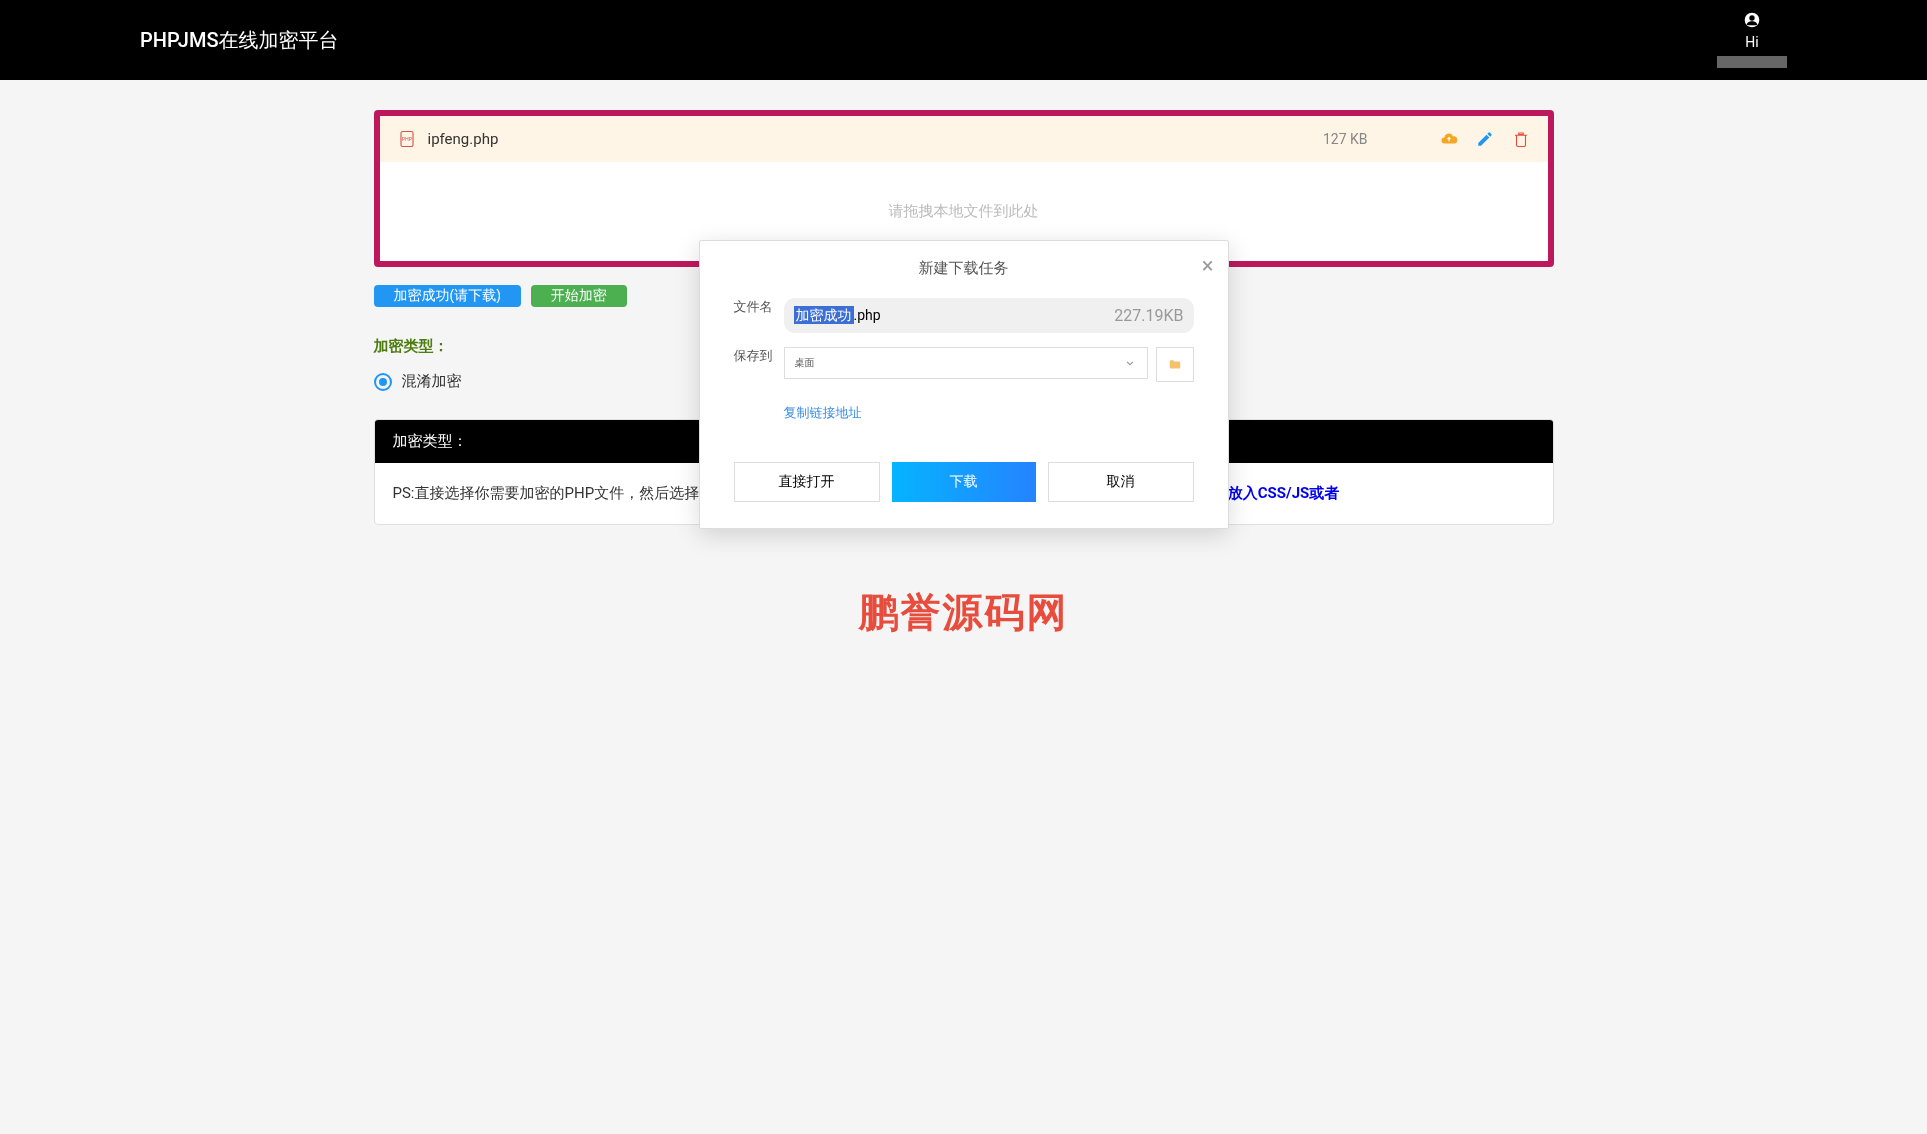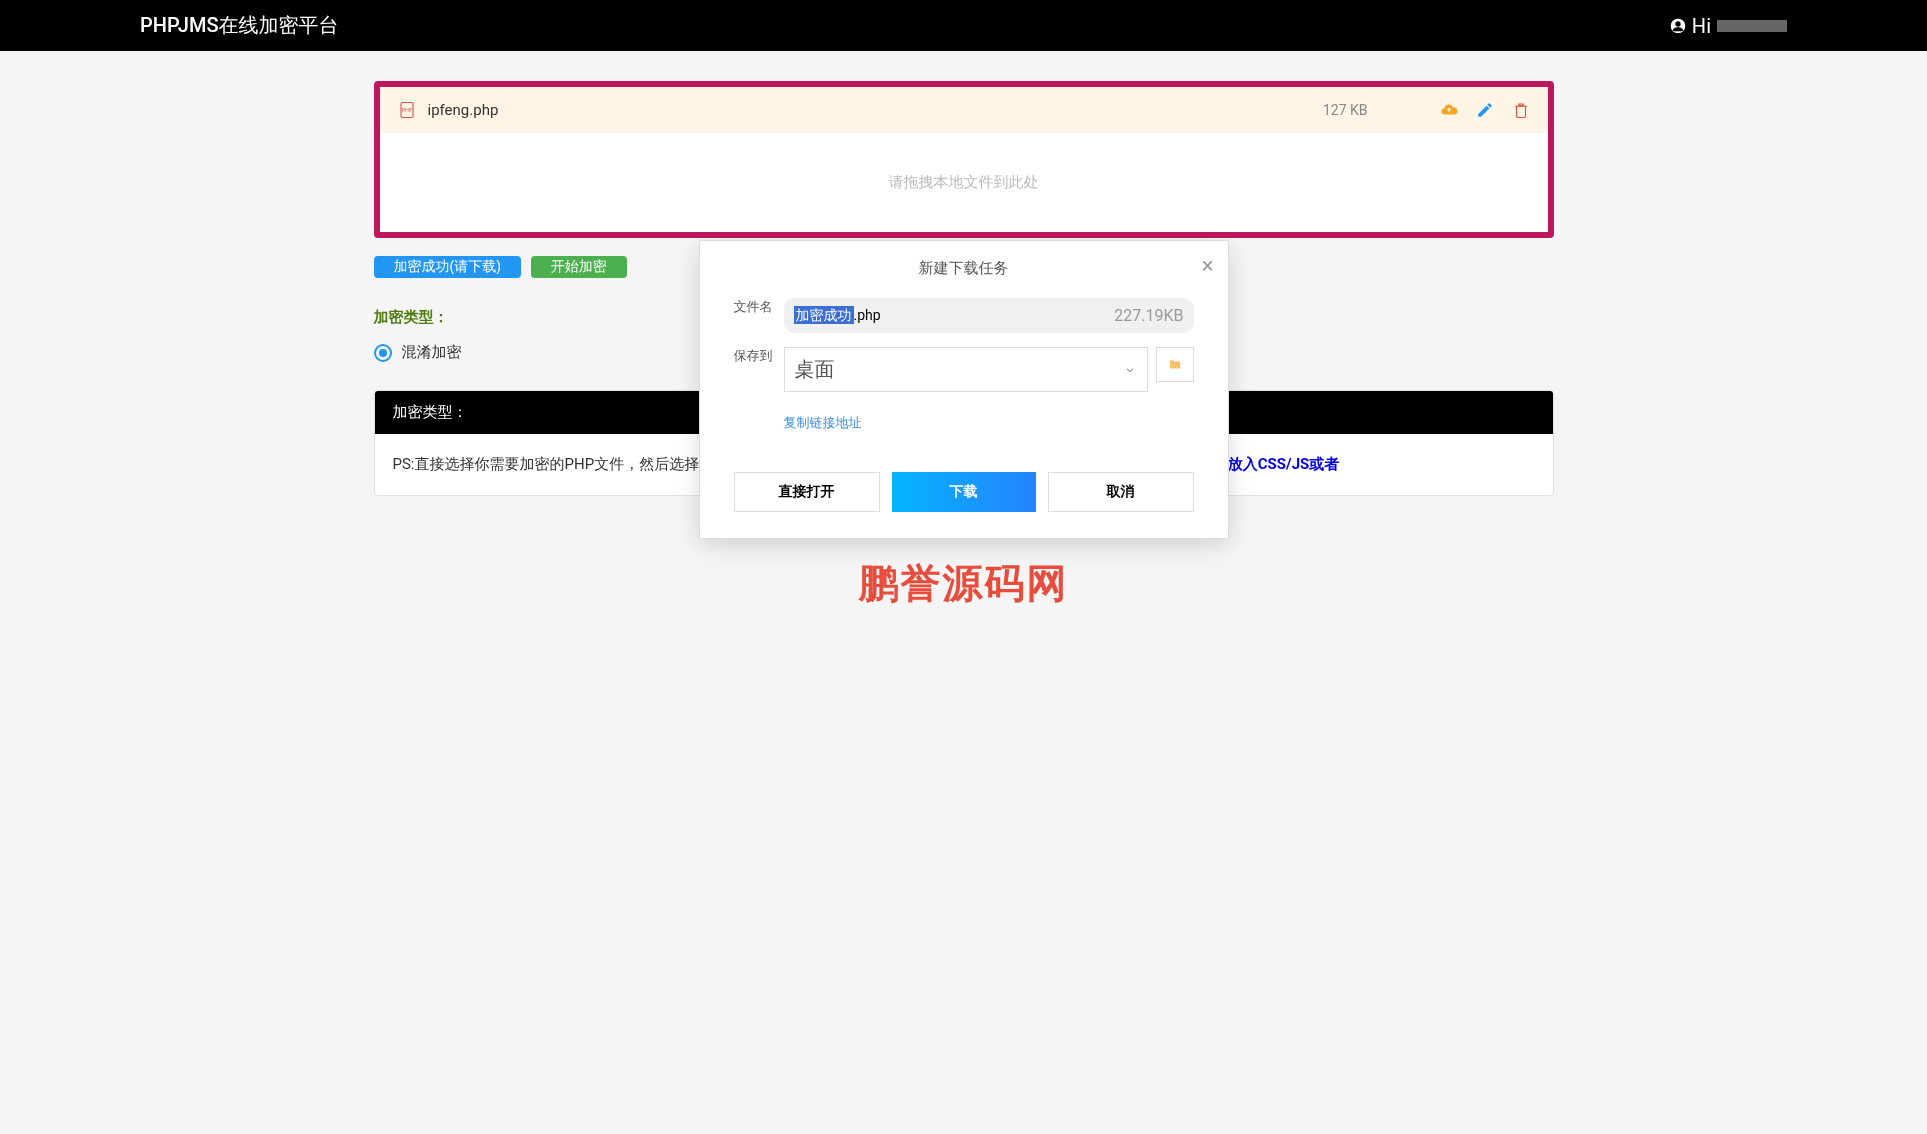--- a/index.html
+++ b/index.html
@@ -1,20 +1,20 @@
 <!DOCTYPE html>
 <html><head>
   <meta charset="utf-8">
   <style>
     * { box-sizing: border-box; margin: 0; padding: 0; }
     body { font-family: -apple-system, BlinkMacSystemFont, "Segoe UI", Roboto, "Helvetica Neue", Arial, sans-serif; background: #f5f5f5; }
     
     .header { background: #000; color: #fff; padding: 12px 140px; display: flex; justify-content: space-between; align-items: center; }
     .header-title { font-size: 20px; font-weight: 500; }
-    .header-user { display: flex; align-items: center; gap: 6px; font-size: 20px; }
+    .header-user { display: flex; align-items: center; gap: 6px; font-size: 14px; flex-direction: column; }
     .user-icon { width: 16px; height: 16px; fill: #fff; }
     
     .container { max-width: 1180px; margin: 0 auto; padding: 30px 0; }
     
     .file-card { border: 6px solid #be185d; border-radius: 4px; overflow: hidden; background: #fff; }
     .file-row { background: #fef5e6; padding: 14px 18px; display: flex; align-items: center; gap: 12px; }
     .file-icon { width: 18px; height: 18px; }
     .file-name { flex: 1; font-size: 15px; color: #333; }
     .file-size { font-size: 14px; color: #888; margin-right: 60px; }
     .file-actions { display: flex; gap: 18px; }
@@ -47,27 +47,27 @@
     
     .modal { position: fixed; top: 240px; left: 50%; transform: translateX(-50%); width: 530px; background: #fff; border: 1px solid #ddd; box-shadow: 0 6px 24px rgba(0,0,0,0.15); border-radius: 2px; }
     .modal-header { padding: 18px 20px 12px; text-align: center; position: relative; font-size: 15px; color: #555; }
     .modal-close { position: absolute; right: 14px; top: 12px; cursor: pointer; font-size: 22px; color: #999; }
     .modal-body { padding: 8px 34px 20px; }
     .modal-row { display: flex; align-items: flex-start; margin-bottom: 14px; }
     .modal-label { width: 50px; font-size: 13px; color: #555; }
     .filename-box { flex: 1; background: #f0f0f0; padding: 8px 10px; display: flex; align-items: center; justify-content: space-between; font-size: 14px; border-radius: 11px; }
     .filename-selected { background: #3b6fd6; color: #fff; padding: 1px 2px; }
     .filename-size { color: #999; font-size: 16px; }
-    .save-select { flex: 1; border: 1px solid #ddd; padding: 8px 10px; display: flex; justify-content: space-between; align-items: center; font-size: 20px; color: #555; }
+    .save-select { flex: 1; border: 1px solid #ddd; padding: 8px 10px; display: flex; justify-content: space-between; align-items: center; font-size: 10px; color: #555; }
     .folder-btn { width: 38px; height: 35px; border: 1px solid #ddd; margin-left: 8px; display: flex; align-items: center; justify-content: center; cursor: pointer; }
     .folder-icon { width: 18px; height: 14px; fill: #f5c26b; }
     .chevron-down { width: 14px; height: 14px; fill: #999; }
     .copy-link { color: #3b8de5; font-size: 13px; margin-left: 50px; cursor: pointer; padding: 8px 0 4px; }
     .modal-footer { display: flex; gap: 12px; padding: 16px 34px 26px; }
-    .modal-btn { flex: 1; padding: 10px 0; border: 1px solid #ddd; background: #fff; font-size: 14px; cursor: pointer; font-weight: bold; }
+    .modal-btn { flex: 1; padding: 10px 0; border: 1px solid #ddd; background: #fff; font-size: 14px; cursor: pointer; }
     .modal-btn-primary { background: linear-gradient(to right, #05b4ff, #2583ff); color: #fff; border: none; }
   </style>
 </head>
 <body>
 
 <div class="header">
   <div class="header-title">PHPJMS在线加密平台</div>
   <div class="header-user">
     <svg class="user-icon" viewBox="0 0 24 24">
         <circle cx="12" cy="12" r="11" fill="#fff"></circle>

